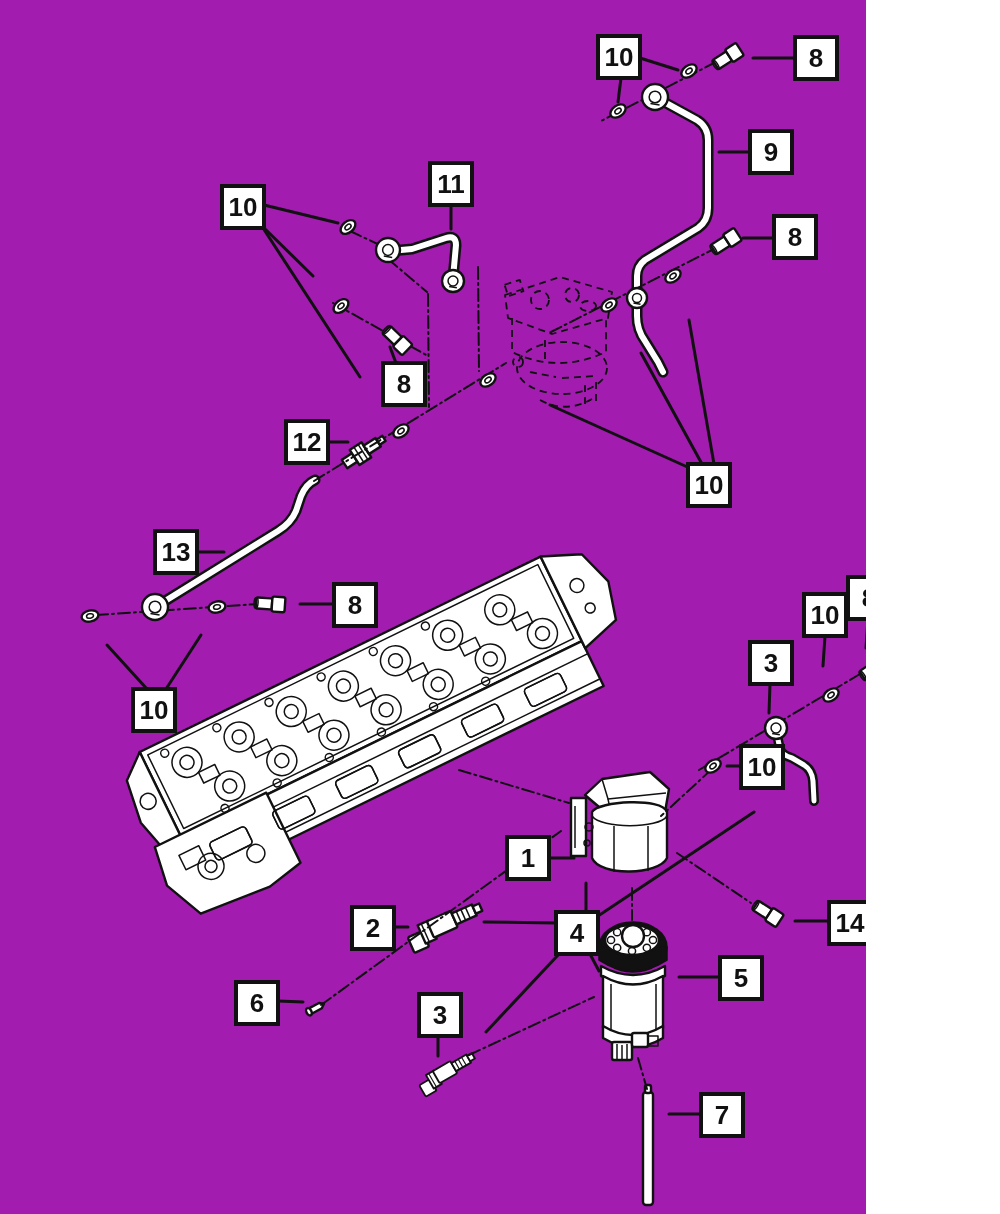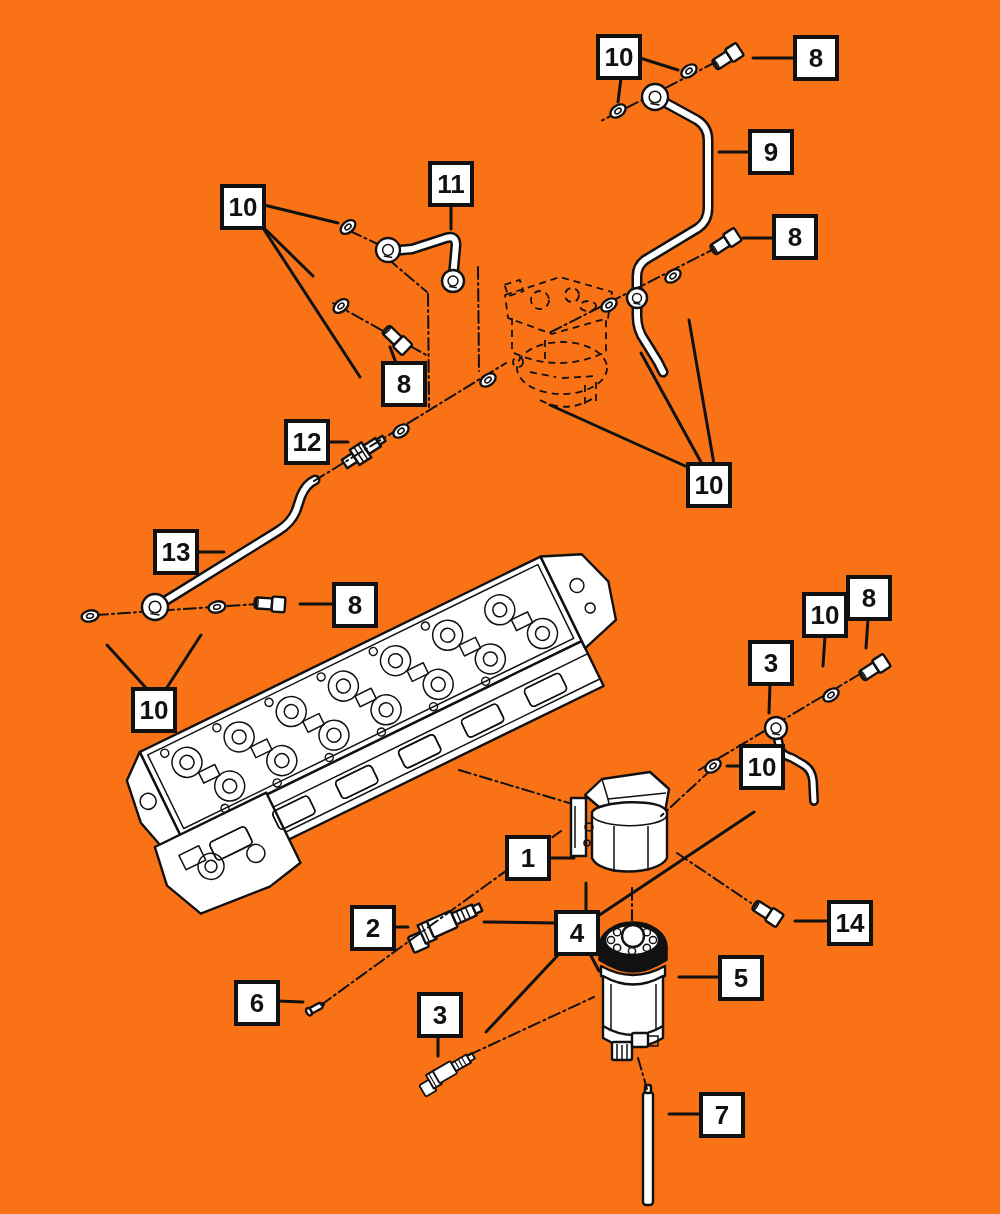--- a/index.html
+++ b/index.html
@@ -1,16 +1,16 @@
 <!DOCTYPE html>
 <html><head>
 <meta charset="utf-8">
 <style>
   html,body{margin:0;padding:0;background:#ffffff;}
-  #stage{position:relative;width:1000px;height:1214px;background:#f97316;overflow:hidden;}
+  #stage{position:relative;width:866px;height:1214px;background:#a21caf;overflow:hidden;}
   svg{display:block;}
   .ln{stroke:#111;stroke-width:3;stroke-linecap:round;fill:none;}
   .axis{stroke:#111;stroke-width:2;fill:none;stroke-dasharray:12 4 2 4;stroke-linecap:round;}
   .part{stroke:#111;stroke-width:2.4;fill:#fff;stroke-linejoin:round;}
   .thin{stroke:#111;stroke-width:1.5;fill:none;stroke-linejoin:round;}
   .blk{fill:#111;stroke:#111;stroke-width:1.5;stroke-linejoin:round;}
   .ghost{stroke:#111;stroke-width:1.8;fill:none;stroke-dasharray:7 5;stroke-linejoin:round;}
   .tube-o{stroke:#111;stroke-width:11;fill:none;stroke-linecap:round;stroke-linejoin:round;}
   .tube-i{stroke:#fff;stroke-width:6;fill:none;stroke-linecap:round;stroke-linejoin:round;}
   .hose-o{stroke:#111;stroke-width:10;fill:none;stroke-linecap:round;stroke-linejoin:round;}

